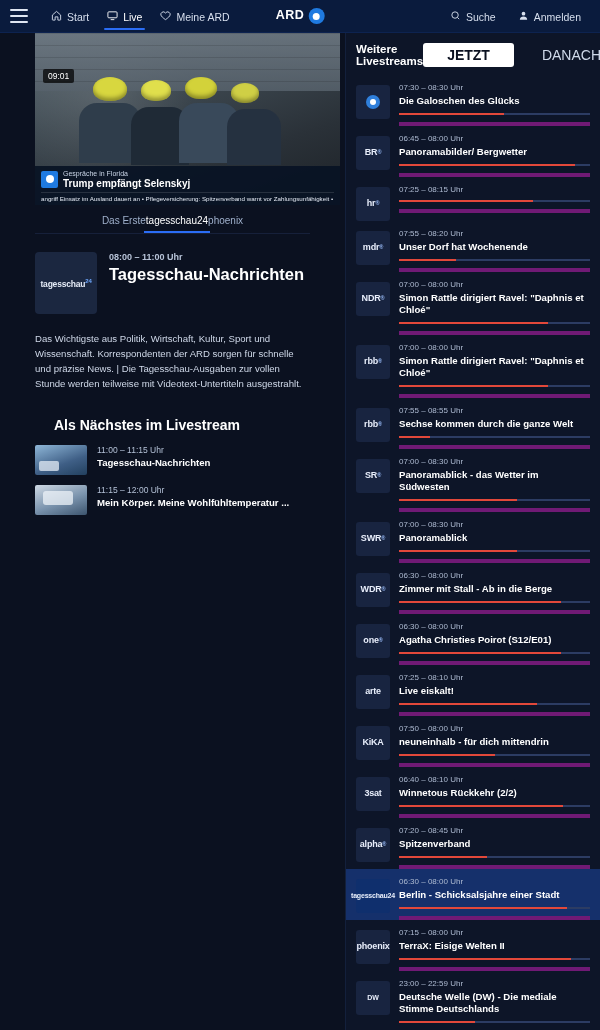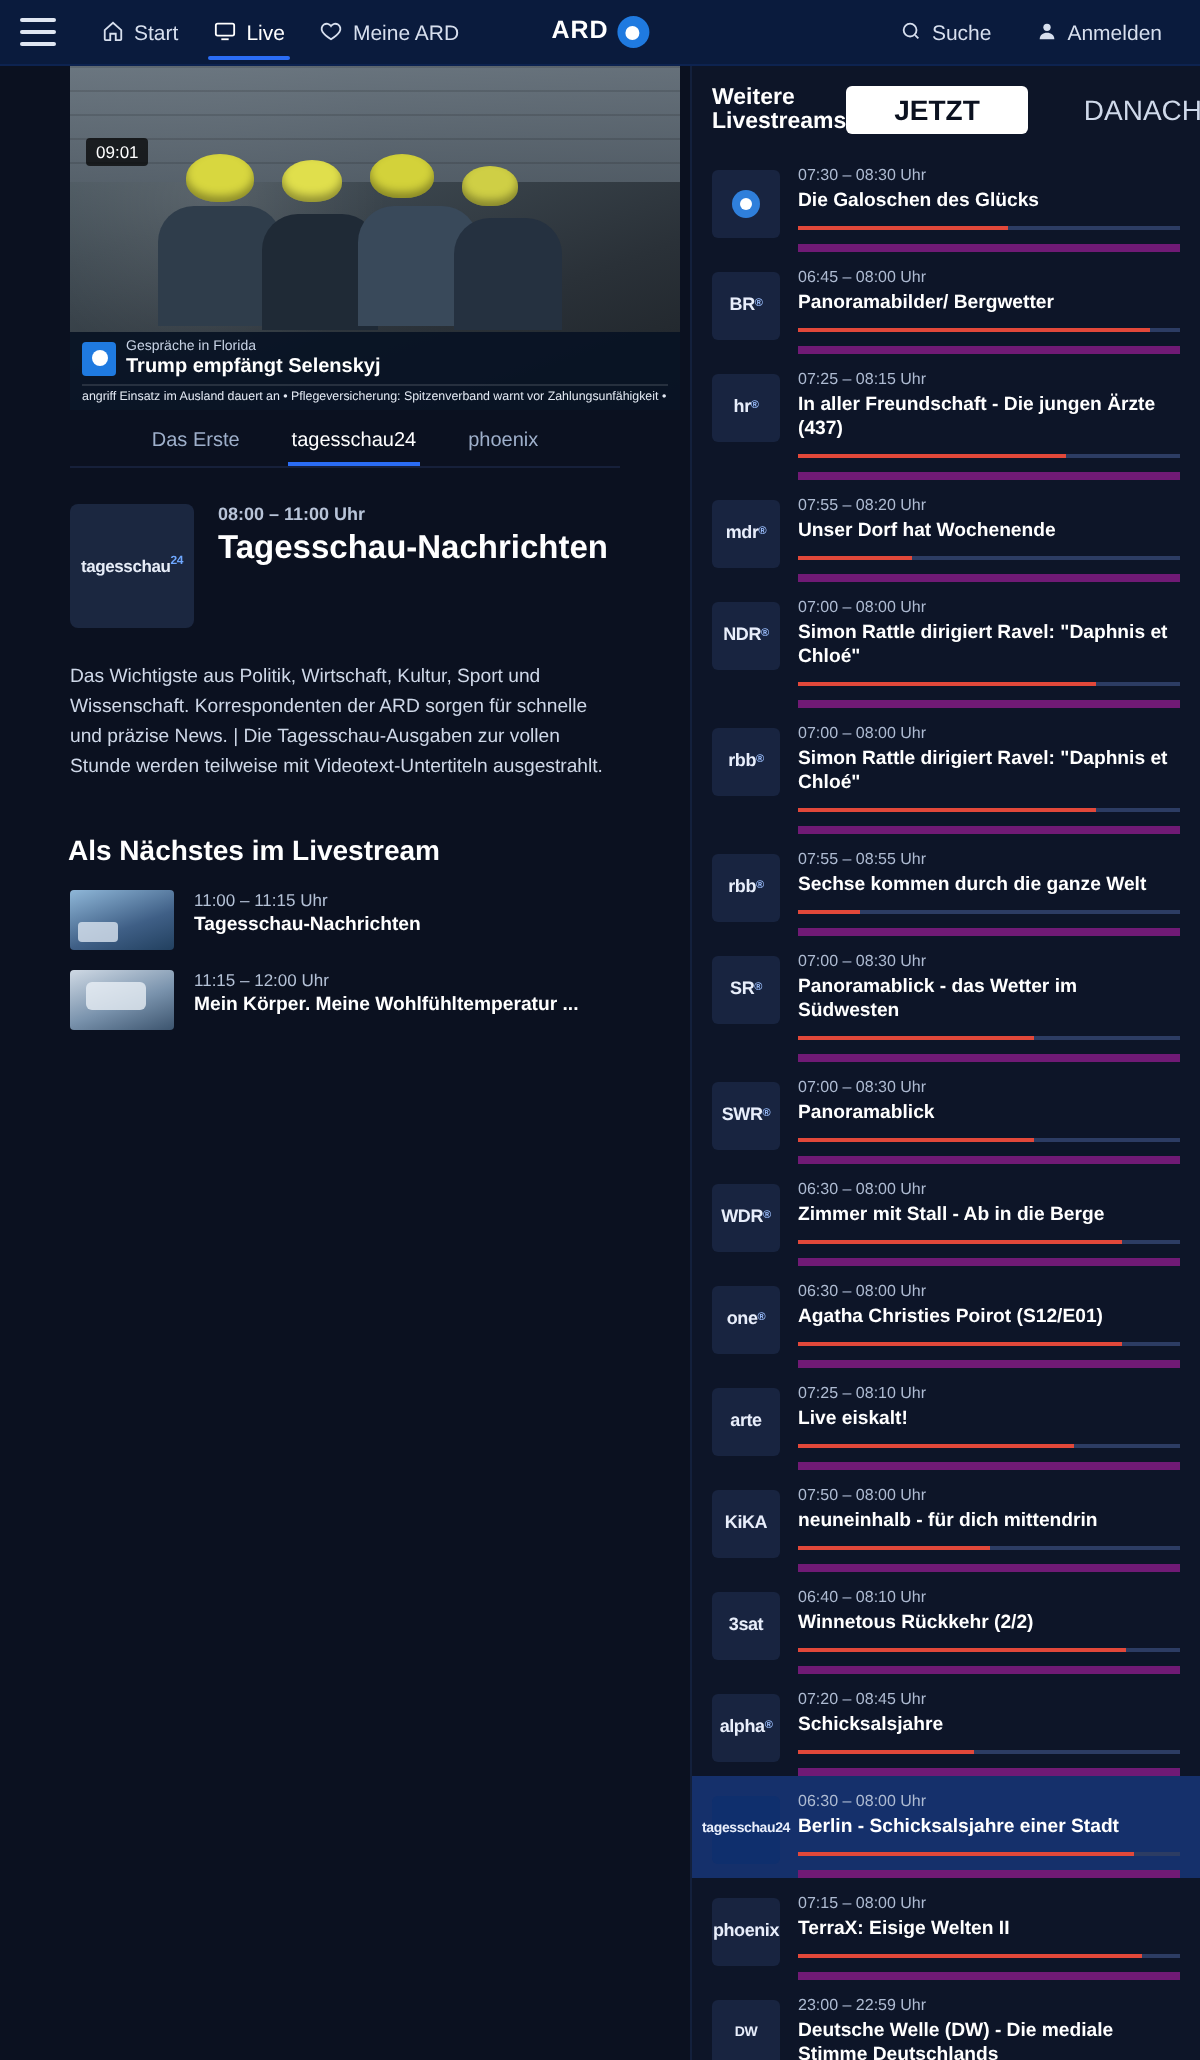--- a/index.html
+++ b/index.html
@@ -110,21 +110,21 @@
   .tickerkicker { font-size: 7px; color: #c9d4e6; line-height: 1.1; }
   .tickertitle { font-size: 10px; font-weight: bold; color: #fff; line-height: 1.15; }
   .crawl {
     margin-top: 3px;
     font-size: 6.2px; color: #e3e9f3; white-space: nowrap; overflow: hidden;
     border-top: 1px solid rgba(255,255,255,0.12); padding-top: 2px;
   }
 
   
   .chtabs {
-    display: flex; justify-content: center; gap: 26px;
+    display: flex; justify-content: center; 
     padding: 10px 0 0 0;
     border-bottom: 1px solid #16203a;
     margin: 0 35px 0 35px;
   }
   .chtab {
     font-size: 10px; color: #9fb0cb; padding-bottom: 7px; cursor: pointer; position: relative;
   }
   .chtab.active { color: #ffffff; }
   .chtab.active:after {
     content: ""; position: absolute; left: -2px; right: -2px; bottom: 0; height: 2px; background: #2b6df5;
@@ -142,21 +142,21 @@
   .showlogo .lg sup { font-size: 6px; color: #6fa8ff; }
   .showtime { font-size: 9px; color: #b8c4d8; font-weight: bold; margin-bottom: 3px; }
   .showtitle { font-size: 16.5px; font-weight: bold; color: #ffffff; }
   .showdesc {
     padding: 18px 35px 0 35px;
     font-size: 9.6px; line-height: 1.55; color: #cfd8e8;
   }
 
   
   .nexthead {
-    padding: 26px 35px 0 34px;
+    padding: 26px 35px 0 54px;
     font-size: 14px; font-weight: bold; line-height: 1.25; color: #ffffff;
   }
   .nextlist { padding: 10px 35px 0 35px; }
   .nextitem { display: flex; gap: 10px; margin-bottom: 10px; align-items: flex-start; }
   .thumb { width: 52px; height: 30px; border-radius: 2px; flex: none; position: relative; overflow: hidden; }
   .thumb.a { background: linear-gradient(160deg,#8fb7d8,#3f5f86 60%,#22405f); }
   .thumb.a:after { content:""; position:absolute; left:4px; bottom:4px; width:20px; height:10px; background:#d9e4ef; border-radius:2px; opacity:.8; }
   .thumb.b { background: linear-gradient(160deg,#cfd9e4,#7a93ad 55%,#3c546e); }
   .thumb.b:after { content:""; position:absolute; left:8px; top:6px; width:30px; height:14px; background:#eef3f8; border-radius:3px; opacity:.75; }
   .nexttxt { flex: 1; }
@@ -362,21 +362,20 @@
             <div class="stitle">Panoramabilder/ Bergwetter</div>
             <div class="progress">
               <i style="width: 92%;"></i>
             </div>
           </div>
         </div>
         <div class="stream">
           <div class="chlogo">hr<sup>®</sup></div>
           <div class="sbody">
             <div class="stime">07:25 – 08:15 Uhr</div>
-            <div class="stitle">In aller Freundschaft - Die jungen Ärzte (437)</div>
             <div class="progress">
               <i style="width: 70%;"></i>
             </div>
           </div>
         </div>
         <div class="stream">
           <div class="chlogo">mdr<sup>®</sup></div>
           <div class="sbody">
             <div class="stime">07:55 – 08:20 Uhr</div>
             <div class="stitle">Unser Dorf hat Wochenende</div>
@@ -482,21 +481,21 @@
             <div class="stitle">Winnetous Rückkehr (2/2)</div>
             <div class="progress">
               <i style="width: 86%;"></i>
             </div>
           </div>
         </div>
         <div class="stream">
           <div class="chlogo">alpha<sup>®</sup></div>
           <div class="sbody">
             <div class="stime">07:20 – 08:45 Uhr</div>
-            <div class="stitle">Schicksalsjahre</div>
+            <div class="stitle">Spitzenverband</div>
             <div class="progress">
               <i style="width: 46%;"></i>
             </div>
           </div>
         </div>
         <div class="stream sel">
           <div class="chlogo" style="font-size: 7px; background: rgb(15, 47, 109);">tagesschau24</div>
           <div class="sbody">
             <div class="stime">06:30 – 08:00 Uhr</div>
             <div class="stitle">Berlin - Schicksalsjahre einer Stadt</div>

